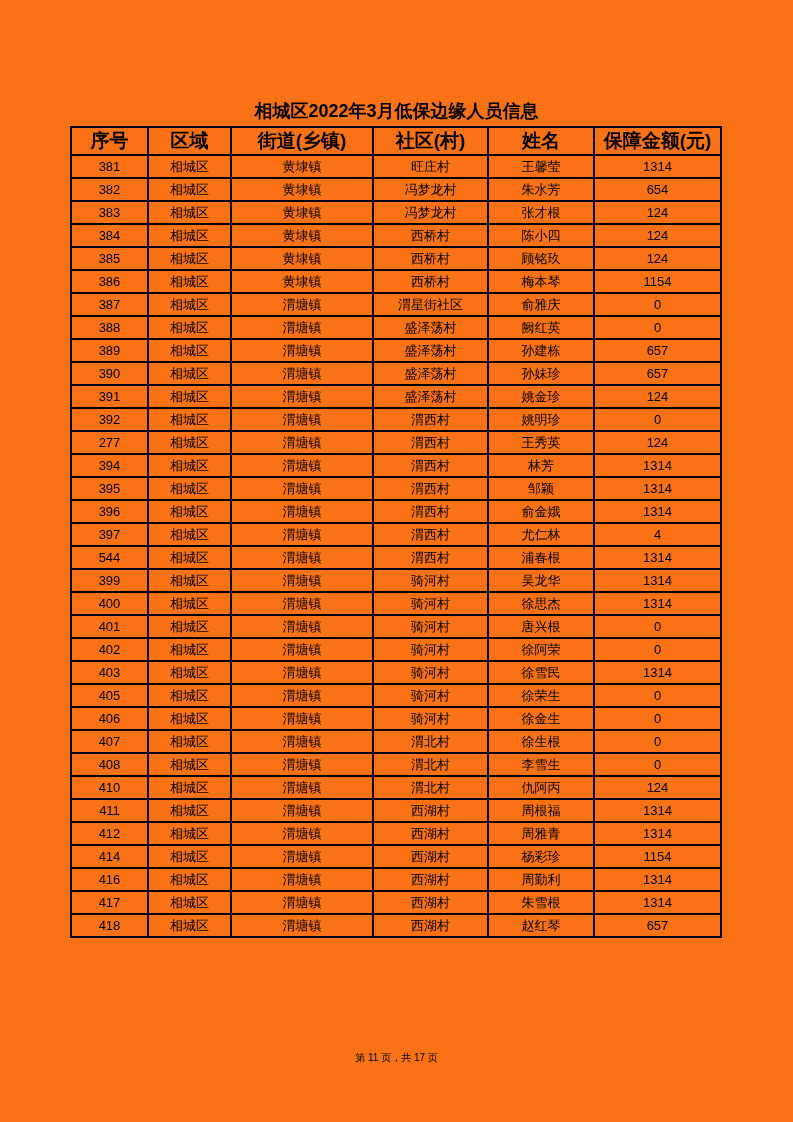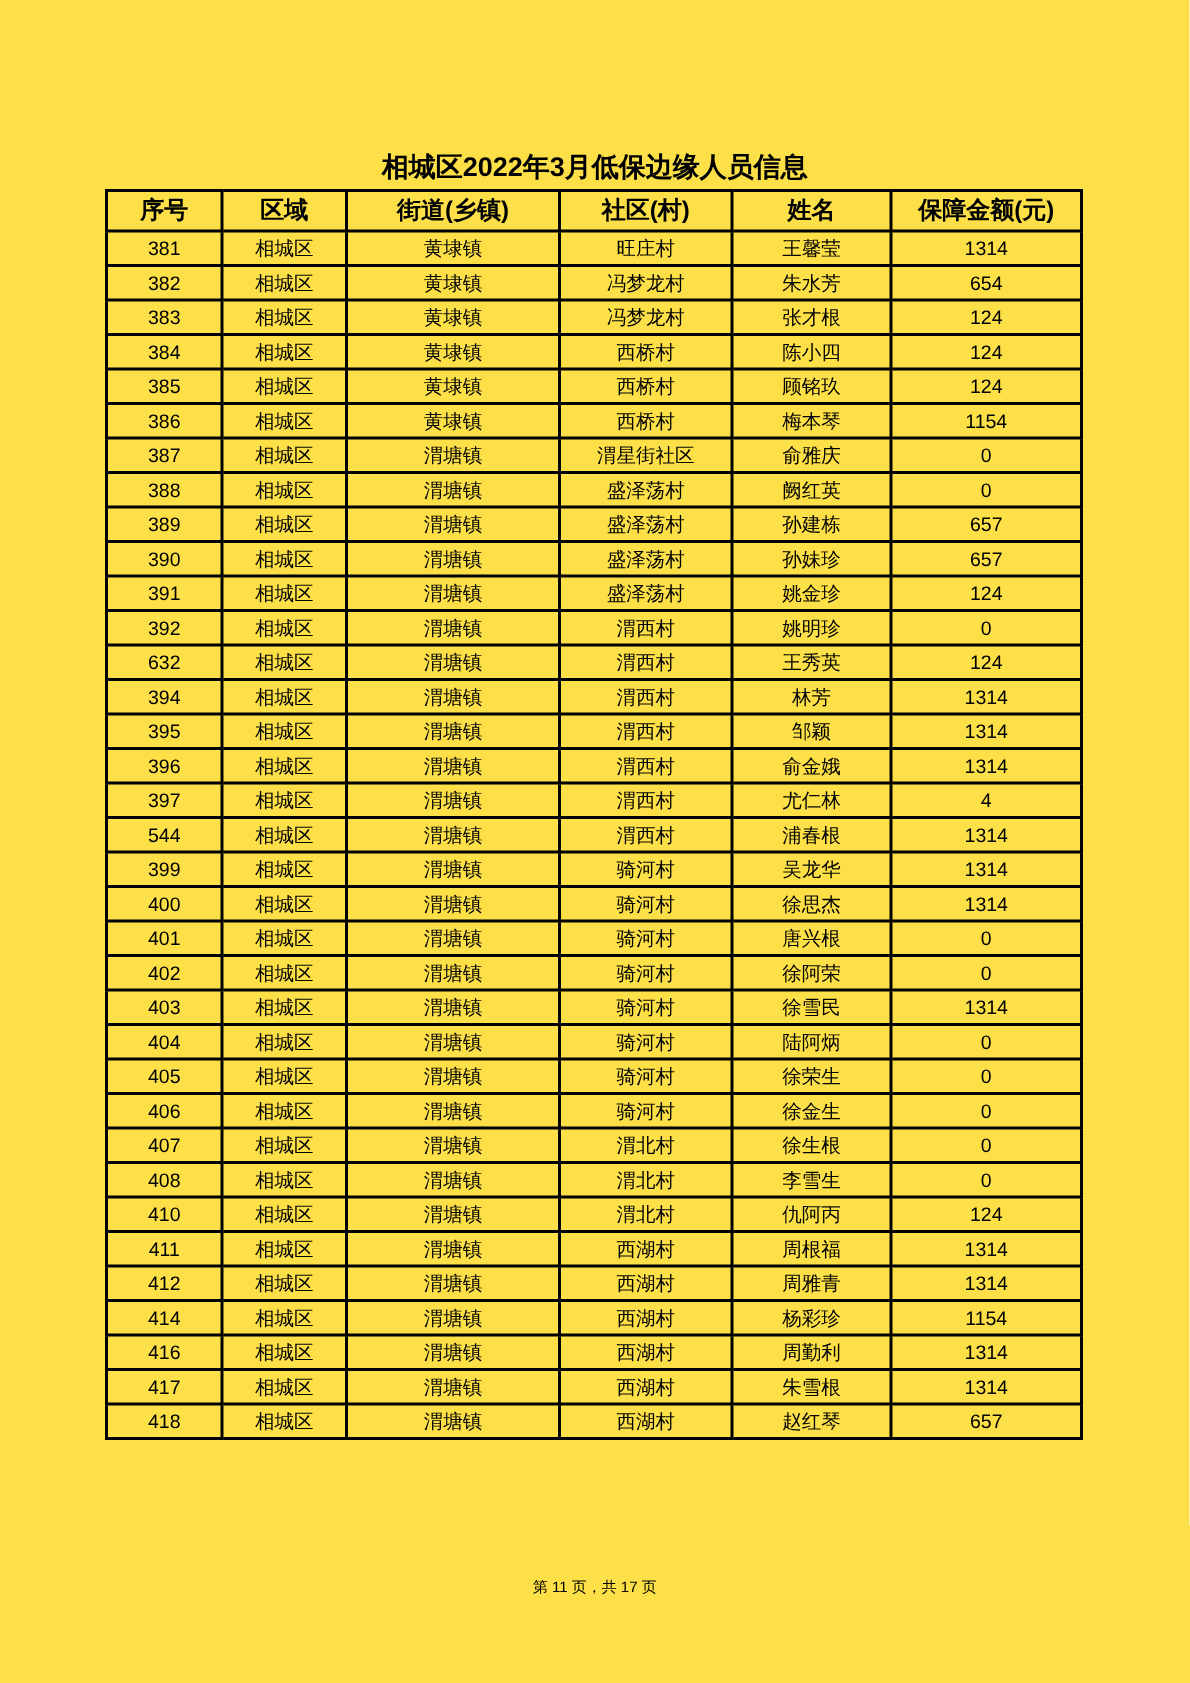--- a/index.html
+++ b/index.html
@@ -4,21 +4,21 @@
 <style>
   html, body {
     margin: 0;
     padding: 0;
     background: #ffffff;
   }
   .page {
     position: relative;
     width: 793px;
     height: 1122px;
-    background: #fde047;
+    background: #f97316;
     color: #000000;
     font-family: "Liberation Sans", sans-serif;
     overflow: hidden;
   }
   .doc-title {
     position: absolute;
     top: 99px;
     left: 0;
     width: 100%;
     text-align: center;
@@ -37,21 +37,21 @@
   table.data-table td {
     border: 2px solid #000000;
     padding: 0 2px;
     text-align: center;
     vertical-align: middle;
     white-space: nowrap;
     overflow: hidden;
   }
   table.data-table th {
     height: 25px;
-    font-size: 16px;
+    font-size: 19px;
     font-weight: bold;
   }
   table.data-table td {
     height: 21px;
     font-size: 13px;
     font-weight: normal;
   }
   .page-footer {
     position: absolute;
     top: 1051px;
@@ -178,21 +178,21 @@
         </tr>
         <tr>
           <td>392</td>
           <td>相城区</td>
           <td>渭塘镇</td>
           <td>渭西村</td>
           <td>姚明珍</td>
           <td>0</td>
         </tr>
         <tr>
-          <td>632</td>
+          <td>277</td>
           <td>相城区</td>
           <td>渭塘镇</td>
           <td>渭西村</td>
           <td>王秀英</td>
           <td>124</td>
         </tr>
         <tr>
           <td>394</td>
           <td>相城区</td>
           <td>渭塘镇</td>
@@ -266,28 +266,20 @@
         </tr>
         <tr>
           <td>403</td>
           <td>相城区</td>
           <td>渭塘镇</td>
           <td>骑河村</td>
           <td>徐雪民</td>
           <td>1314</td>
         </tr>
         <tr>
-          <td>404</td>
-          <td>相城区</td>
-          <td>渭塘镇</td>
-          <td>骑河村</td>
-          <td>陆阿炳</td>
-          <td>0</td>
-        </tr>
-        <tr>
           <td>405</td>
           <td>相城区</td>
           <td>渭塘镇</td>
           <td>骑河村</td>
           <td>徐荣生</td>
           <td>0</td>
         </tr>
         <tr>
           <td>406</td>
           <td>相城区</td>

